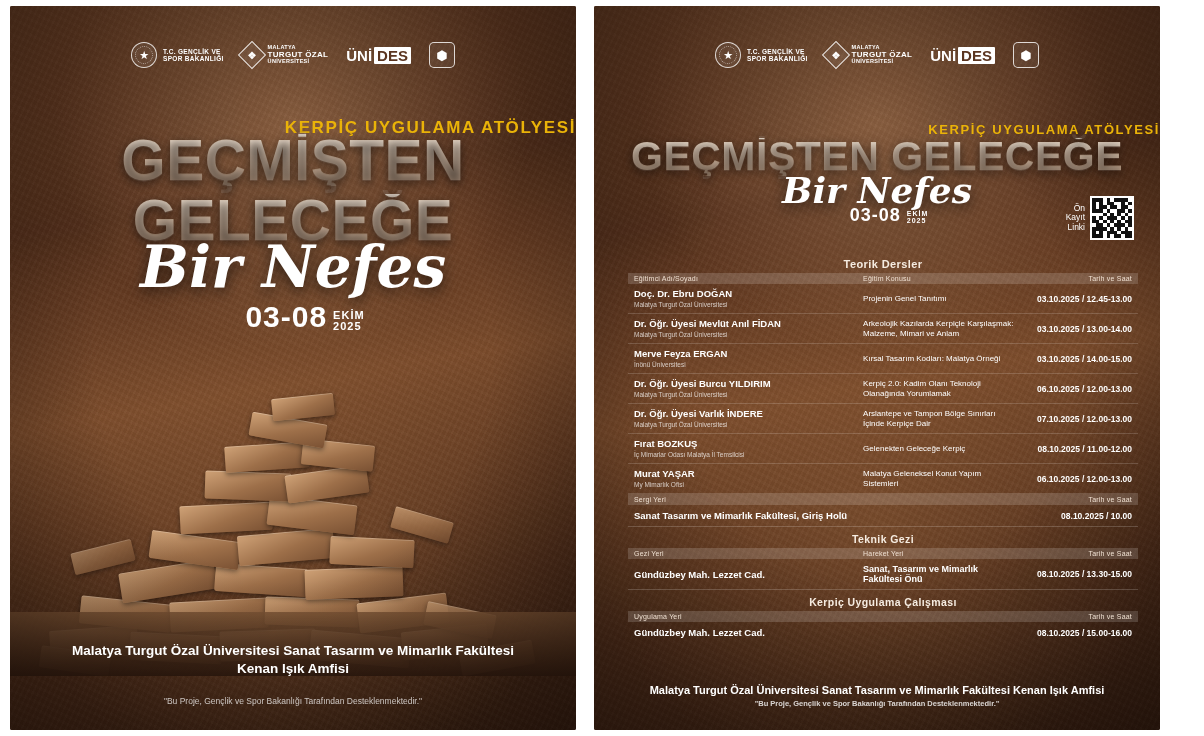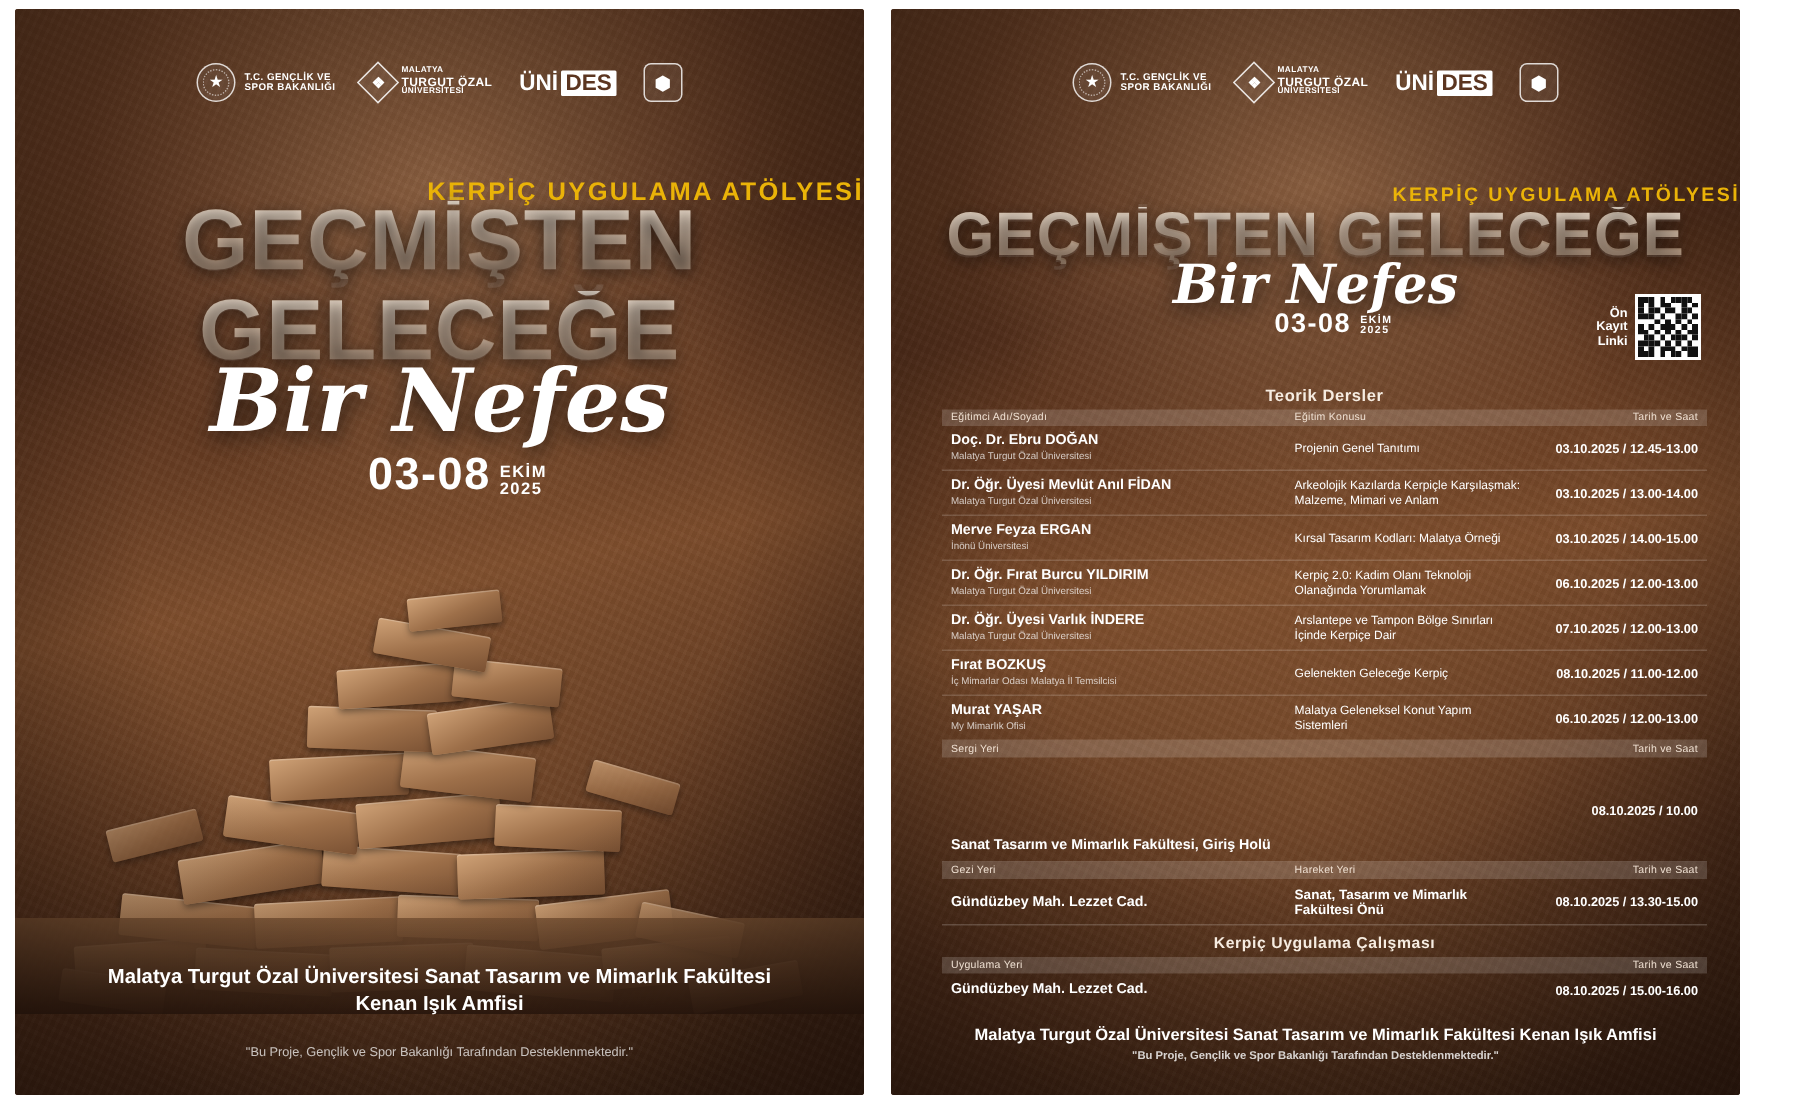--- a/index.html
+++ b/index.html
@@ -152,21 +152,21 @@
     position: absolute; left: 0; right: 0;
     text-align: center; color: rgba(255,255,255,.72);
   }
 
   
   #poster-right { width: 566px; height: 724px; }
   .qrbox {
     position: absolute;
     display: flex; align-items: center; gap: 5px;
   }
-  .qrlabel { color: #fff; font-weight: bold; line-height: 1.12; text-align: right; }
+  .qrlabel { color: #fff; font-weight: normal; line-height: 1.12; text-align: right; }
   .qrlabel span { display: block; }
   .qr {
     width: 44px; height: 44px; background: #fff; padding: 2px;
     display: grid; grid-template-columns: repeat(11, 1fr); grid-template-rows: repeat(11, 1fr);
   }
   .qr i { background: #111; }
   .qr i.b0 { background: #fff; }
 
   
   .sched {
@@ -512,21 +512,21 @@
       <div class="row">
         <div class="c1">
           <div class="nm">Merve Feyza ERGAN</div>
           <div class="sub">İnönü Üniversitesi</div>
         </div>
         <div class="c2 topic">Kırsal Tasarım Kodları: Malatya Örneği</div>
         <div class="c3 when">03.10.2025 / 14.00-15.00</div>
       </div>
       <div class="row">
         <div class="c1">
-          <div class="nm">Dr. Öğr. Fırat Burcu YILDIRIM</div>
+          <div class="nm">Dr. Öğr. Üyesi Burcu YILDIRIM</div>
           <div class="sub">Malatya Turgut Özal Üniversitesi</div>
         </div>
         <div class="c2 topic">Kerpiç 2.0: Kadim Olanı Teknoloji Olanağında Yorumlamak</div>
         <div class="c3 when">06.10.2025 / 12.00-13.00</div>
       </div>
       <div class="row">
         <div class="c1">
           <div class="nm">Dr. Öğr. Üyesi Varlık İNDERE</div>
           <div class="sub">Malatya Turgut Özal Üniversitesi</div>
         </div>
@@ -549,24 +549,25 @@
         <div class="c2 topic">Malatya Geleneksel Konut Yapım Sistemleri</div>
         <div class="c3 when">06.10.2025 / 12.00-13.00</div>
       </div>
 
       <div class="hdr-row">
         <div class="c1">Sergi Yeri</div>
         <div class="c2"></div>
         <div class="c3">Tarih ve Saat</div>
       </div>
       <div class="row2">
-        <div class="r2a" style="width:77%;margin-top:48px;">Sanat Tasarım ve Mimarlık Fakültesi, Giriş Holü</div>
+        <div class="r2a" style="width:77%;">Sanat Tasarım ve Mimarlık Fakültesi, Giriş Holü</div>
         <div class="r2c">08.10.2025 / 10.00</div>
       </div>
 
+      <div class="sec-title" style="font-size:10.5px;">Teknik Gezi</div>
       <div class="hdr-row">
         <div class="c1">Gezi Yeri</div>
         <div class="c2">Hareket Yeri</div>
         <div class="c3">Tarih ve Saat</div>
       </div>
       <div class="row2">
         <div class="r2a">Gündüzbey Mah. Lezzet Cad.</div>
         <div class="r2b">Sanat, Tasarım ve Mimarlık Fakültesi Önü</div>
         <div class="r2c">08.10.2025 / 13.30-15.00</div>
       </div>

